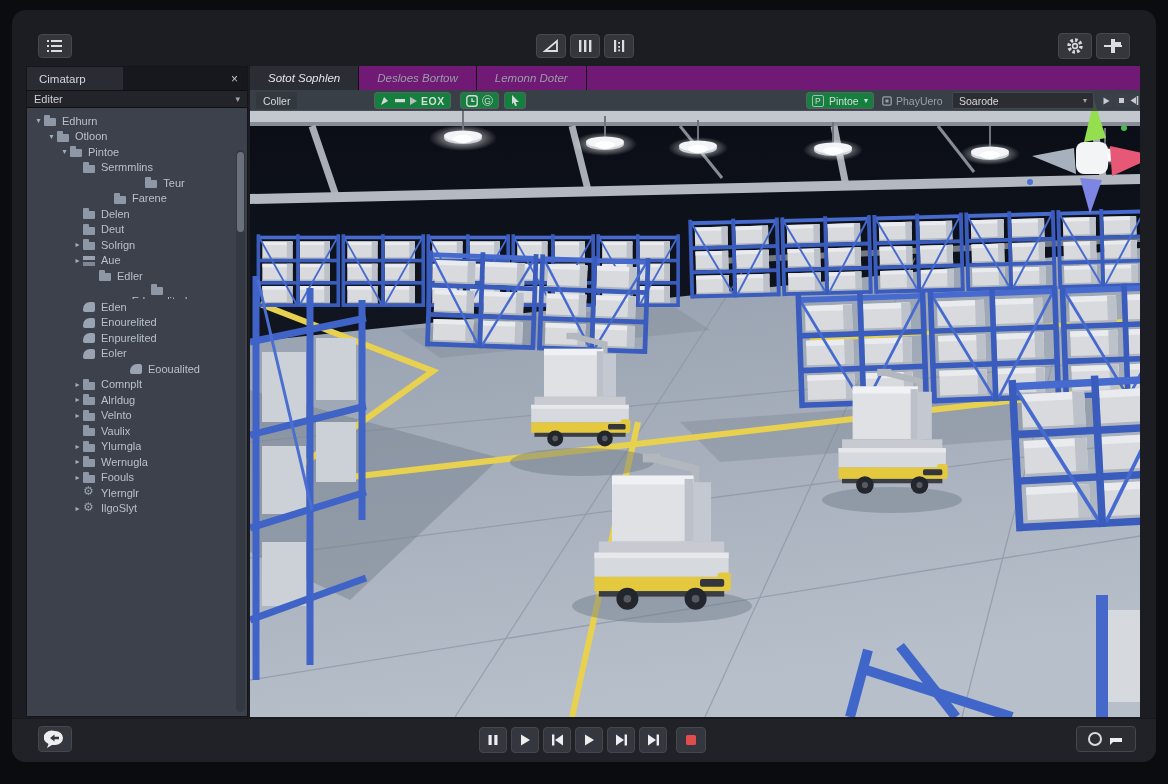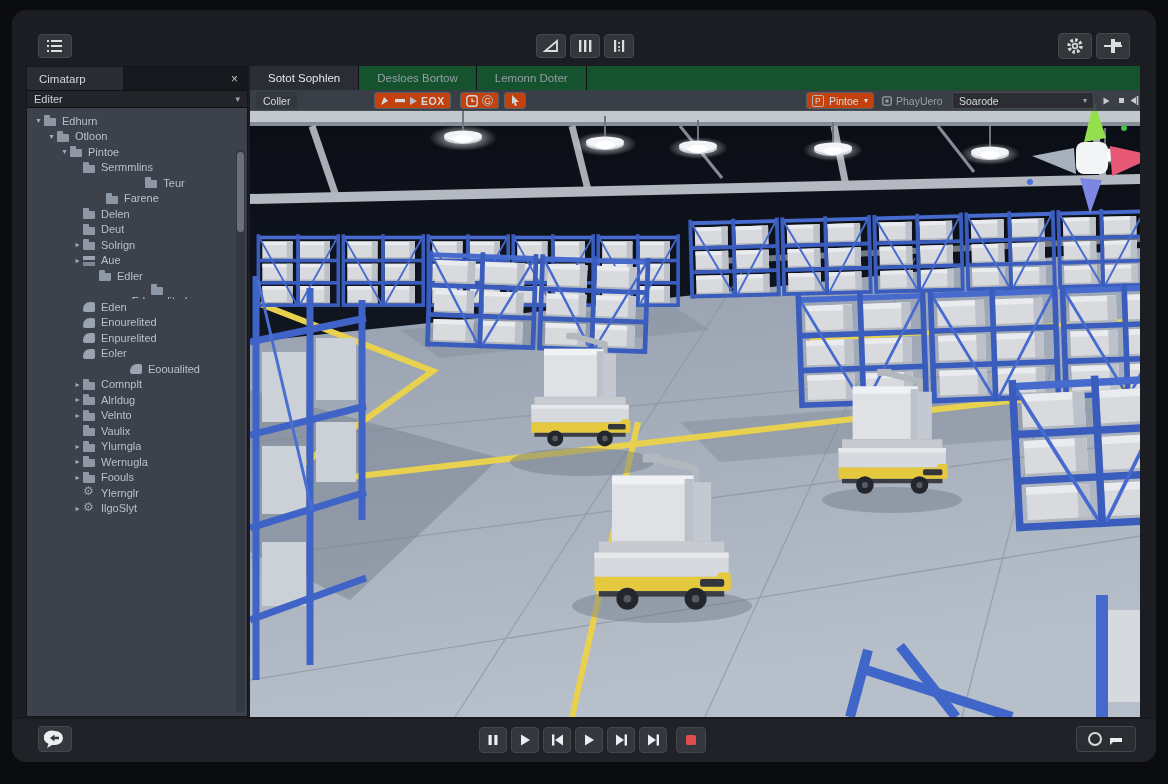--- a/index.html
+++ b/index.html
@@ -30,28 +30,28 @@
   .tree-icon[data-kind="folder"]::after{content:"";position:absolute;left:0;top:0;width:6px;height:4px;background:#8d97a6;border-radius:1px 1px 0 0;}
   .tree-icon[data-kind="mesh"]::before{content:"";position:absolute;left:0;right:1px;top:1px;bottom:0;background:#9aa3b1;border-radius:7px 2px 2px 2px;}
   .tree-icon[data-kind="layers"]::before{content:"";position:absolute;left:0;right:1px;top:1px;height:4px;background:#9aa3b1;}
   .tree-icon[data-kind="layers"]::after{content:"";position:absolute;left:0;right:1px;top:7px;height:4px;background:#7e8795;}
   .tree-icon[data-kind="gear"]::before{content:"⚙";font-family:"DejaVu Sans",sans-serif;position:absolute;left:0;top:-3px;font-size:12px;color:#9aa3b0;}
   .tree-label{overflow:hidden;}
   .scrollbar-track{position:absolute;right:2px;top:42px;bottom:4px;width:9px;background:#343841;border-radius:5px;}
   .scrollbar-thumb{position:absolute;left:1px;right:1px;top:2px;height:80px;background:#6b717b;border-radius:4px;cursor:grab;}
 
   
-  .vtabs{position:absolute;left:250px;top:66px;width:890px;height:24px;background:#14532d;display:flex;}
+  .vtabs{position:absolute;left:250px;top:66px;width:890px;height:24px;background:#701a75;display:flex;font-style:italic;}
   .vtab{padding:0 18px;display:flex;align-items:center;font-size:11.5px;color:#989ea6;border-right:1px solid #0d0e12;cursor:pointer;}
   .vtab[data-active="true"]{background:#2b2d34;color:#e3e5e8;}
 
   
   .vtoolbar{position:absolute;left:250px;top:90px;width:890px;height:21px;background:rgba(62,67,75,0.92);z-index:6;}
   .vt-item{position:absolute;top:2px;height:17px;display:flex;align-items:center;font-size:10.5px;color:#d6d9dc;}
-  .vt-chip{background:#c2410c;border:1px solid #5b6068;border-radius:3px;padding:0 5px;gap:4px;cursor:pointer;}
+  .vt-chip{background:#15803d;border:1px solid #5b6068;border-radius:3px;padding:0 5px;gap:4px;cursor:pointer;}
   .vt-dark{background:#2c2d33;border:1px solid #46484e;border-radius:2px;cursor:pointer;}
   .vt-dim{color:#9aa0a7;}
   .g-badge{font-size:8.5px;border:1px solid #aeb3ba;border-radius:50%;width:11px;height:11px;display:flex;align-items:center;justify-content:center;color:#d6d9dc;}
   .mini-btn{position:absolute;top:3.5px;width:13px;height:14px;background:#3c4048;border-radius:2px;display:flex;align-items:center;justify-content:center;cursor:pointer;}
 
   
   .scene{position:absolute;left:250px;top:90px;width:890px;height:627px;overflow:hidden;background:#0c0f16;cursor:crosshair;}
   .scene svg{display:block;}
 
   
@@ -155,21 +155,21 @@
           <span class="tree-icon" data-kind="folder"></span>
           <span class="tree-label">Sermmlins</span>
         </div>
 
         <div class="tree-row" style="padding-left: 45px; justify-content: center;">
           <span class="caret"></span>
           <span class="tree-icon" data-kind="folder"></span>
           <span class="tree-label">Teur</span>
         </div>
 
-        <div class="tree-row" style="padding-left: 68px;">
+        <div class="tree-row" style="padding-left: 45px; margin-left: 31px;">
           <span class="caret"></span>
           <span class="tree-icon" data-kind="folder"></span>
           <span class="tree-label">Farene</span>
         </div>
 
         <div class="tree-row" style="padding-left: 45px;">
           <span class="caret"></span>
           <span class="tree-icon" data-kind="folder"></span>
           <span class="tree-label">Delen</span>
         </div>

